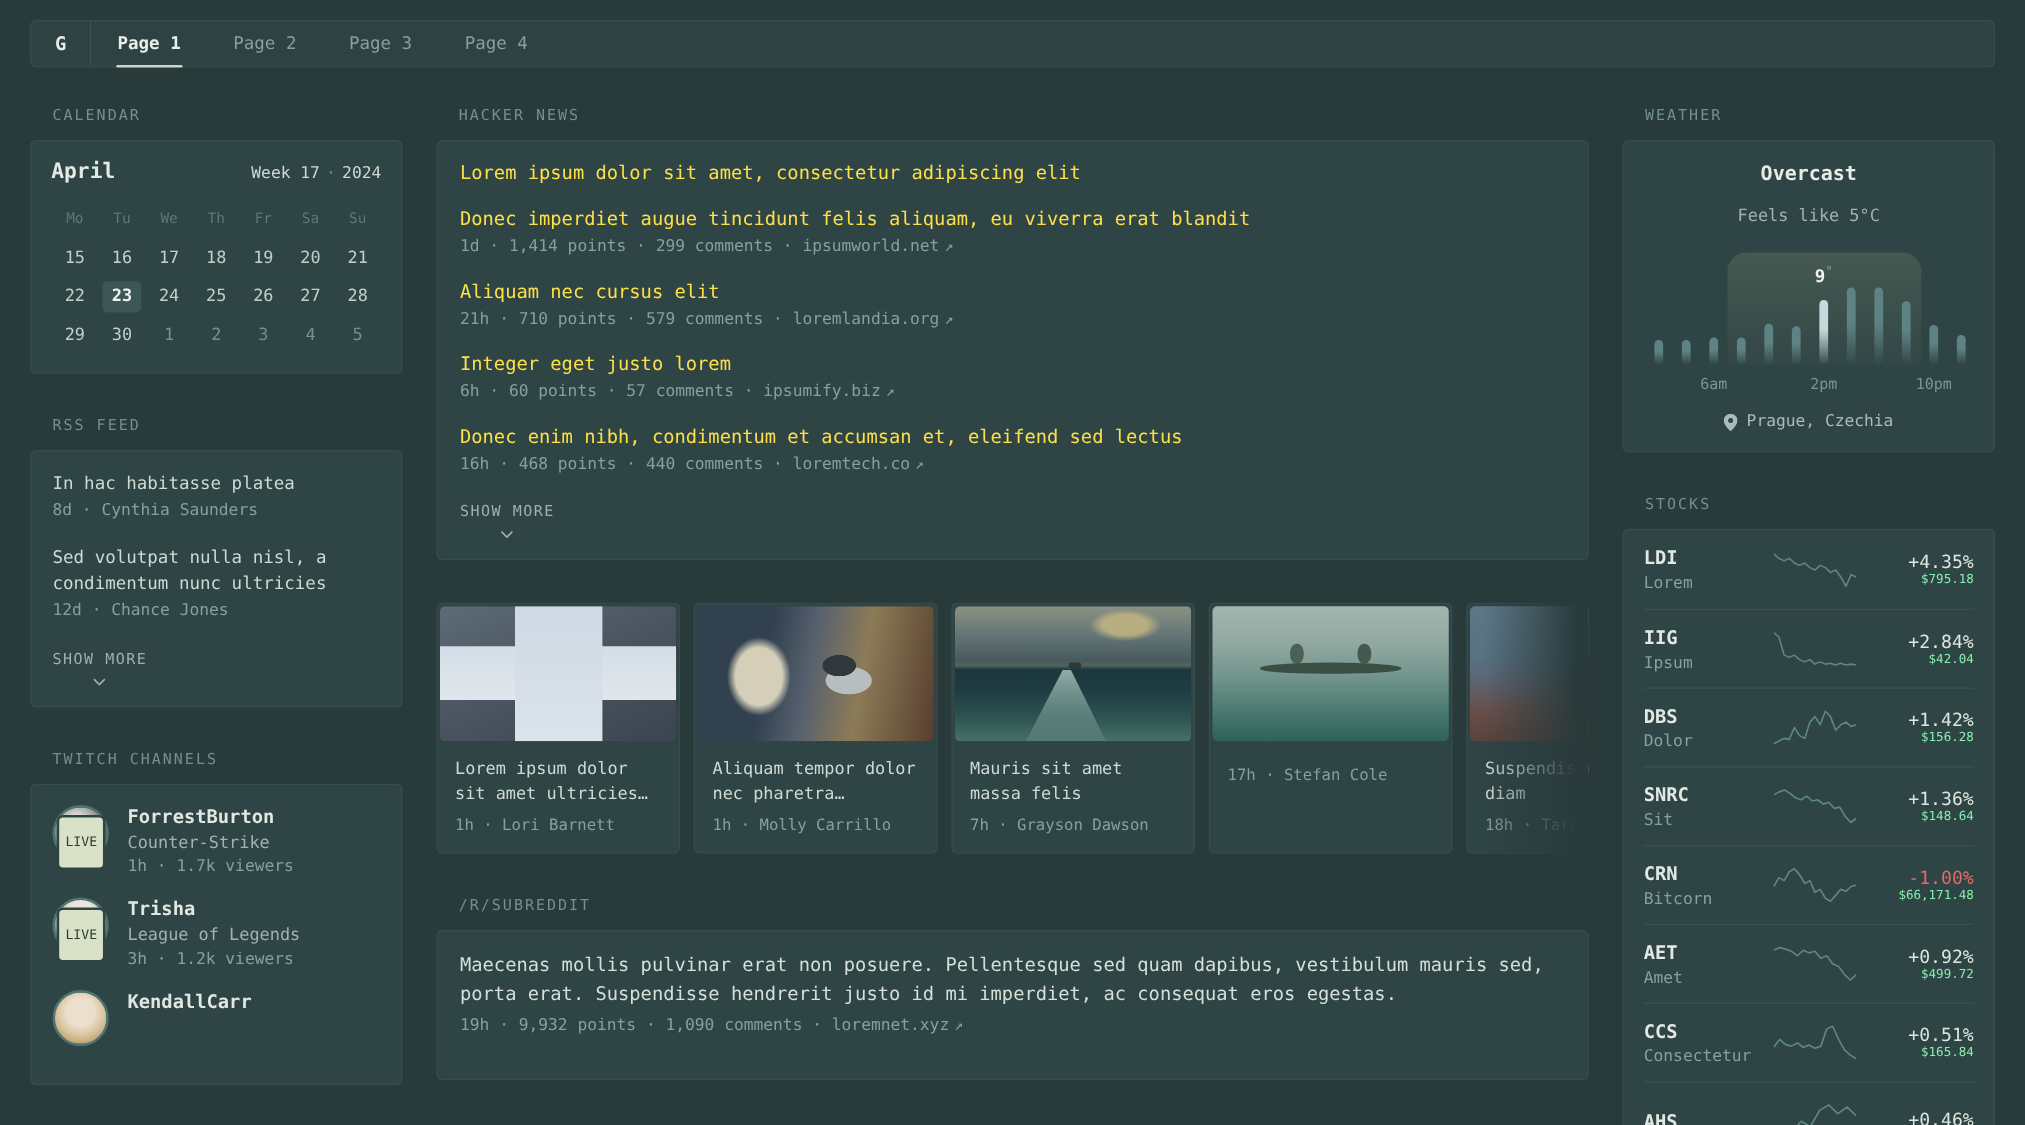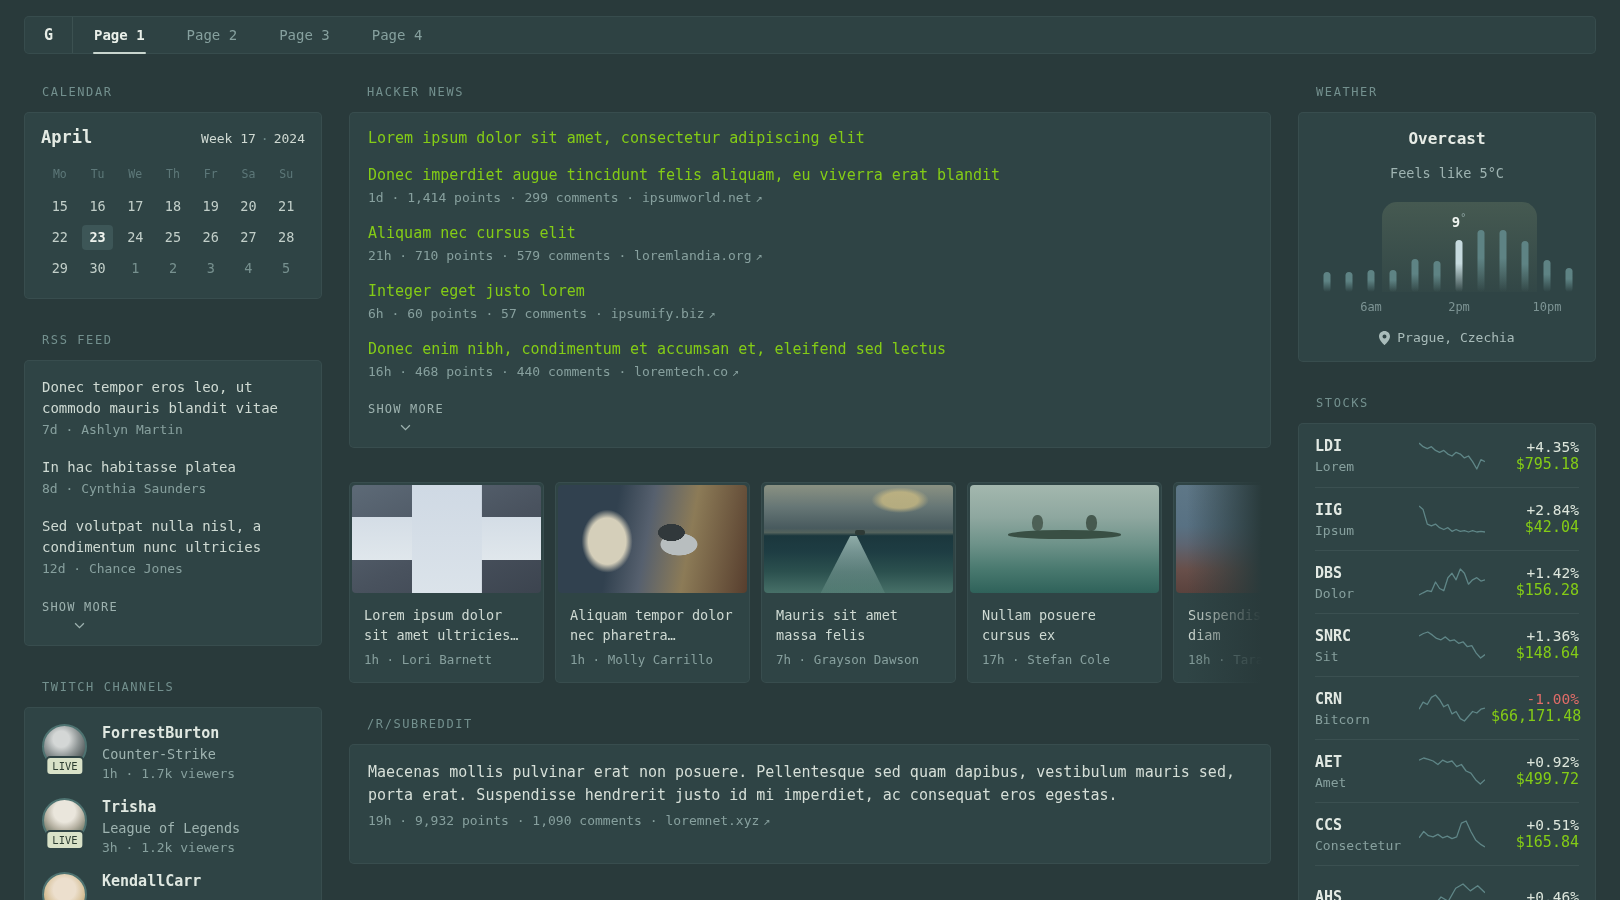--- a/index.html
+++ b/index.html
@@ -59,30 +59,30 @@
 
   
   .twitch { padding:16px 17px 30px; display:flex; flex-direction:column; gap:17px; }
   .channel { display:flex; gap:14px; align-items:flex-start; cursor:pointer; }
   .avatar-wrap { position:relative; width:46px; flex:none; }
   .avatar { width:45px; height:45px; border-radius:50%; border:2px solid #4e7371; }
   .av-forrest { background:radial-gradient(circle at 42% 32%, #d4d7d6 0 22%, #8e9595 48%, #3a4344 85%); }
   .av-trisha { background:radial-gradient(circle at 50% 28%, #eae6dc 0 30%, #b7b2a3 52%, #56624f 85%); }
   .av-kendall { background:radial-gradient(circle at 50% 38%, #ecdfcd 0 34%, #d9c49e 58%, #b3945f 88%); }
   .live-badge { position:absolute; left:50%; transform:translateX(-50%); bottom:-7px;
-    background:#d9e2c8; color:#2c3d31; font-size:10.5px; line-height:14px; padding:1px 5px;
+    background:#d9e2c8; color:#2c3d31; font-size:10.5px; line-height:14px; padding:13px 5px;
     border-radius:5px; border:2px solid #2f4445; }
   .channel-name { font-size:15px; font-weight:bold; color:#e0e8e1; }
   .channel-game { font-size:13.5px; color:#9fb4b1; margin-top:4px; }
   .channel-meta { font-size:13px; color:#87a09e; margin-top:4px; }
 
   
   .hn { padding:16px 18px; }
   .hn-item { margin-bottom:19px; }
-  .hn-title { font-size:15px; color:#84cc16; cursor:pointer; }
+  .hn-title { font-size:15px; color:#fde047; cursor:pointer; }
   .hn-meta { font-size:13px; color:#87a09e; margin-top:6px; }
   .hn-domain { color:#87a09e; cursor:pointer; }
   .ext { font-size:12px; padding-left:4px; }
   .reddit-title { font-size:15px; line-height:23px; color:#d6dfd8; cursor:pointer; }
 
   
   .videos-row { position:relative; display:flex; gap:11px; overflow:hidden; }
   .video-card { width:195px; flex:none; background:#2f4445; border:1px solid rgba(210,235,230,0.055);
     border-radius:5px; padding:2px; cursor:pointer; }
   .thumb { height:108px; border-radius:4px; position:relative; overflow:hidden; }
@@ -141,21 +141,21 @@
   .stock-row { display:flex; align-items:center; height:63px;
     border-top:1px solid rgba(210,235,230,0.08); cursor:pointer; }
   .stock-row:first-child { border-top:none; }
   .stock-left { width:98px; flex:none; }
   .stock-ticker { font-size:15px; font-weight:bold; color:#e2e9e3; }
   .stock-name { font-size:13px; color:#87a09e; margin-top:4px; }
   .stock-spark { flex:1; display:flex; justify-content:center; align-items:center; }
   .stock-right { width:88px; flex:none; text-align:right; }
   .stock-change { font-size:14.5px; color:#dde6dc; }
   .stock-change.negative { color:#e06c68; }
-  .stock-price { font-size:15px; color:#84cc16; margin-top:0; }
+  .stock-price { font-size:10px; color:#86efac; margin-top:0; }
 </style>
 </head>
 <body>
 
 <div class="page">
 
   <div class="navbar">
     <div class="nav-logo">G</div>
     <div class="nav-divider"></div>
     <div class="nav-tabs">
@@ -210,24 +210,20 @@
               <div class="cal-day dim">5</div>
             </div>
         </div>
       </div>
 
       <div class="section">
         <div class="section-title">RSS FEED</div>
         <div class="card pad-card">
           <div>
               <div class="feed-item">
-                <div class="feed-title">Donec tempor eros leo, ut commodo mauris blandit vitae</div>
-                <div class="feed-meta">7d · Ashlyn Martin</div>
-              </div>
-              <div class="feed-item">
                 <div class="feed-title">In hac habitasse platea</div>
                 <div class="feed-meta">8d · Cynthia Saunders</div>
               </div>
               <div class="feed-item">
                 <div class="feed-title">Sed volutpat nulla nisl, a condimentum nunc ultricies</div>
                 <div class="feed-meta">12d · Chance Jones</div>
               </div>
             </div>
           <div class="show-more">
             <span>SHOW MORE</span>
@@ -329,21 +325,20 @@
             <div class="video-card">
               <div class="thumb th-sea"></div>
               <div class="video-body">
                 <div class="video-title">Mauris sit amet massa felis</div>
                 <div class="video-meta">7h · Grayson Dawson</div>
               </div>
             </div>
             <div class="video-card">
               <div class="thumb th-canoe"></div>
               <div class="video-body">
-                <div class="video-title">Nullam posuere cursus ex</div>
                 <div class="video-meta">17h · Stefan Cole</div>
               </div>
             </div>
             <div class="video-card">
               <div class="thumb th-fog"></div>
               <div class="video-body">
                 <div class="video-title">Suspendisse quis diam</div>
                 <div class="video-meta">18h · Tara</div>
               </div>
             </div>

